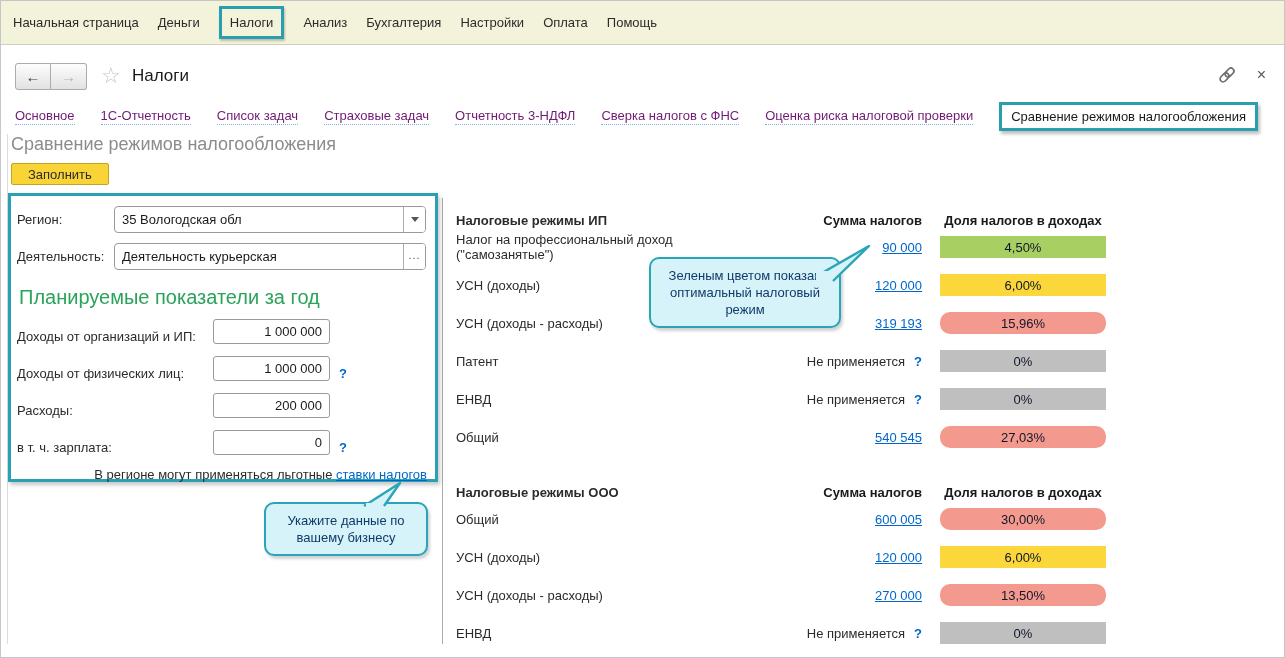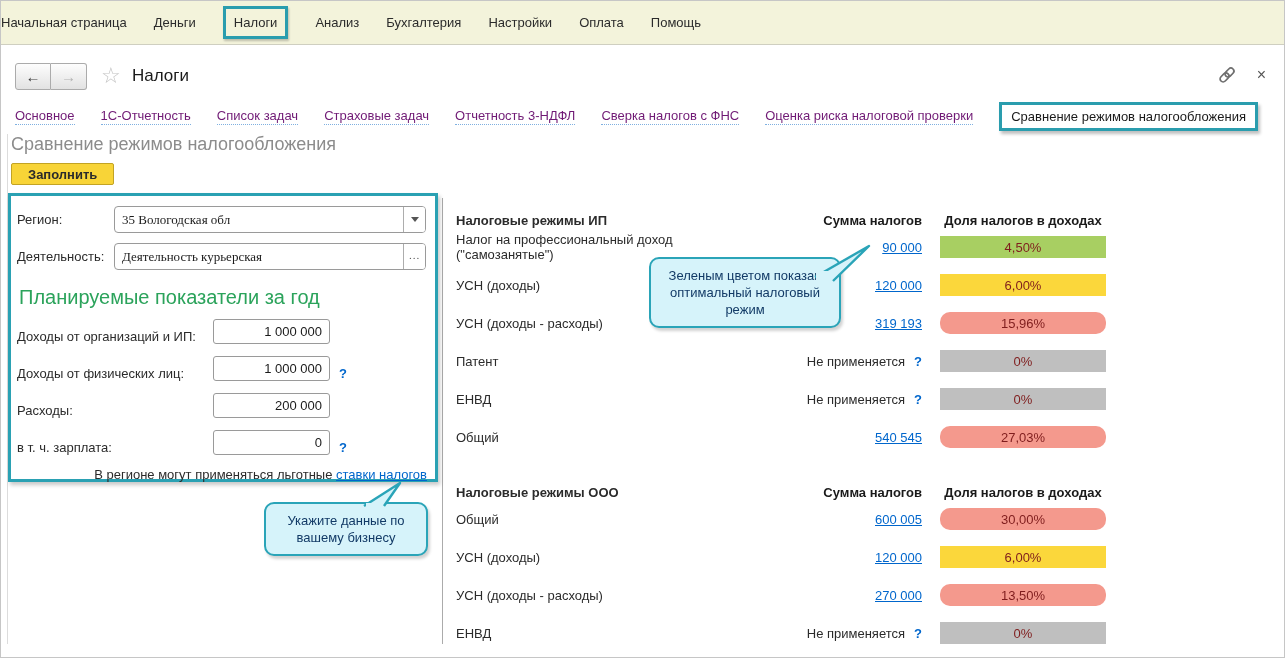--- a/index.html
+++ b/index.html
@@ -6,21 +6,21 @@
   html,body { background:#e9e9e9; }
   body { font-family:"Liberation Sans", sans-serif; }
   #app {
     position:relative; width:1285px; height:658px; background:#fff;
     border:1px solid #c6c6c6; overflow:hidden; font-size:13px; color:#333;
   }
   
   .menubar {
     position:absolute; left:0; top:0; width:100%; height:44px;
     background:#f3f3db; border-bottom:1px solid #cfcfc0;
-    display:flex; align-items:center; padding-left:0; gap:27px;
+    display:flex; align-items:center; padding-left:12px; gap:19px;
   }
   .menu-item { color:#2b2b2b; cursor:default; white-space:nowrap; }
   .menu-item.active {
     border:3px solid #2a9dae; padding:6px 8px; background:#f3f3db;
     box-shadow:1px 2px 2px rgba(0,0,0,.22);
   }
   
   .navrow { position:absolute; left:0; top:54px; width:100%; height:46px; background:#fff; }
   .nav-btns { position:absolute; left:14px; top:8px; display:flex; }
   .nav-btn {
@@ -43,38 +43,38 @@
   .tab { color:#701a75; border-bottom:1px dotted #7fb0e0; padding-bottom:1px; cursor:pointer; }
   .tab.active {
     color:#1a1a1a; border:3px solid #2a9dae; background:#fff; padding:4px 9px;
     box-shadow:2px 3px 3px rgba(0,0,0,.25);
   }
   
   .page-title { position:absolute; left:10px; top:133px; font-size:18px; color:#8c8c8c; }
   .fill-button {
     position:absolute; left:10px; top:162px; height:22px; padding:0 16px;
     background:#f8d437; border:1px solid #c2a324; border-radius:2px;
-    font-size:13px; font-weight:bold; color:#2b2b2b;
+    font-size:13px; font-weight:normal; color:#2b2b2b;
     display:flex; align-items:center;
   }
   
   .left-line { position:absolute; left:6px; top:133px; width:1px; height:510px; background:#dcdcdc; }
   .v-divider { position:absolute; left:441px; top:197px; width:1px; height:446px; background:#ababab; }
   
   .form-panel {
     position:absolute; left:7px; top:192px; width:430px; height:289px;
     border:3px solid #2aa1b3; background:#fff;
     box-shadow:2px 3px 4px rgba(0,0,0,.22);
     padding:10px 8px 0 6px;
   }
   .f-row { display:flex; align-items:center; margin-bottom:10px; }
   .f-label { width:97px; flex:none; color:#2b2b2b; }
   .widget {
     flex:none; width:312px; height:27px; border:1px solid #9a9a9a; border-radius:4px;
-    background:#fff; display:flex; align-items:stretch; overflow:hidden;font-family:Liberation Serif, serif;
+    background:#fff; display:flex; align-items:stretch; overflow:hidden;
   }
   .widget .val { flex:1; display:flex; align-items:center; padding:0 7px; color:#1a1a1a; }
   .widget .wbtn {
     flex:none; width:22px; border-left:1px solid #adadad; display:flex;
     align-items:center; justify-content:center; color:#444; background:#fff;
   }
   .caret { width:0; height:0; border-left:4px solid transparent; border-right:4px solid transparent; border-top:5px solid #555; }
   .dots { font-size:11px; letter-spacing:1px; color:#555; padding-bottom:4px; }
   .section-title { color:#2ba35b; font-size:20px; margin:16px 0 10px 2px; }
   .num-row { display:flex; align-items:flex-end; margin-bottom:12px; }
@@ -88,21 +88,21 @@
   .form-note a, .sum-link { color:#0066cc; text-decoration:underline; cursor:pointer; }
   
   .tables { position:absolute; left:455px; top:197px; width:650px; }
   .t-section { margin-bottom:8px; }
   .t-head { display:flex; align-items:flex-end; height:30px; font-weight:bold; color:#1a1a1a; }
   .t-row  { display:flex; align-items:center; height:38px; }
   .c-name { flex:1; color:#2b2b2b; }
   .c-sum  { flex:none; width:150px; text-align:right; }
   .c-sum .na { color:#2b2b2b; }
   .c-share{ flex:none; width:166px; margin-left:18px; text-align:center; }
-  .bar { height:22px; display:flex; align-items:center; justify-content:center; color:#7f1d1d; }
+  .bar { height:22px; display:flex; align-items:center; justify-content:center; color:#0f172a; }
   .bar.green  { background:#a8cf62; }
   .bar.yellow { background:#fbd73b; }
   .bar.red    { background:#f4998d;border-radius:10px; }
   .bar.gray   { background:#bfbfbf; }
   .t-section.second { margin-top:14px; }
   
   .callout {
     position:absolute; background:#d6f3fa; border:2px solid #2aa4b8; border-radius:10px;
     color:#123a66; text-align:center; padding:8px 10px; line-height:17px;
     box-shadow:2px 3px 3px rgba(0,0,0,.18);

